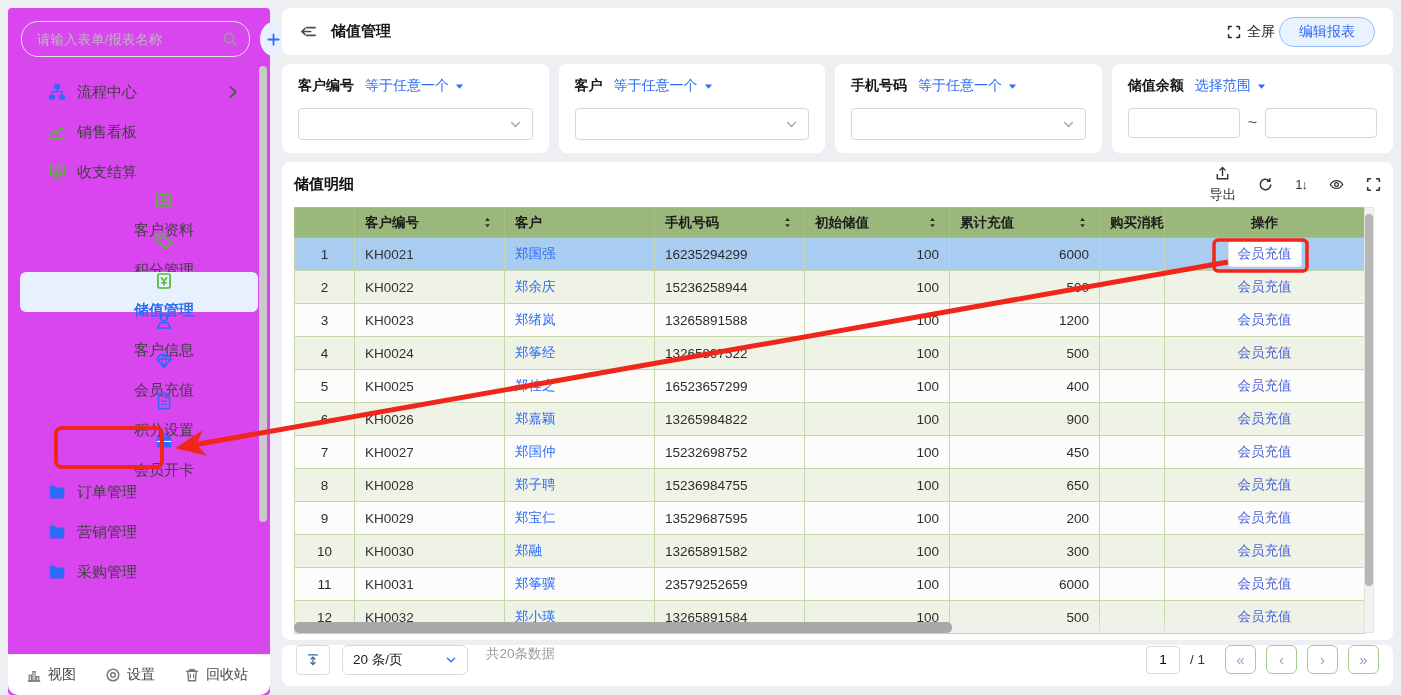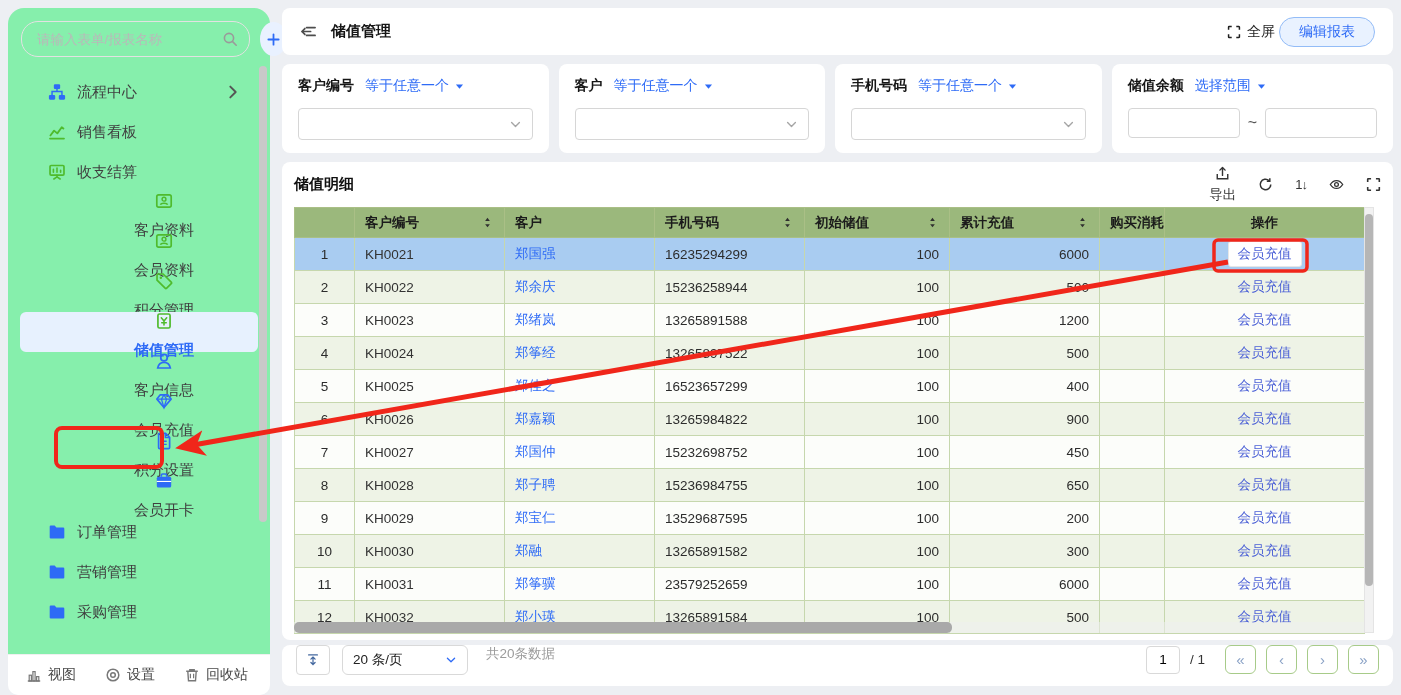--- a/index.html
+++ b/index.html
@@ -3,21 +3,21 @@
 <meta charset="utf-8">
 <style>
   html,body{margin:0;padding:0;}
   body{width:1401px;height:695px;position:relative;background:#edeff3;
        font-family:"Liberation Sans","DejaVu Sans",sans-serif;overflow:hidden;color:#333;}
   .ico{display:inline-flex;align-items:center;justify-content:center;width:16px;height:16px;flex:none;}
   .ico svg{width:100%;height:100%;display:block;}
   .c-blue{color:#2e6bf6}.c-green{color:#4fbb2d}.c-gray{color:#6e6e6e}
 
   
-  .sidebar{position:absolute;left:8px;top:8px;width:262px;height:687px;background:#86efac;border-radius:16px;}
+  .sidebar{position:absolute;left:8px;top:8px;width:262px;height:687px;background:#d946ef;border-radius:4px;}
   .search-row{display:flex;align-items:center;gap:10px;padding:13px 12px 6px 13px;}
   .search-box{flex:1;height:34px;border:1px solid #e2e2e2;border-radius:17px;display:flex;align-items:center;padding:0 11px 0 13px;gap:6px;}
   .search-box input{border:none;outline:none;flex:1;min-width:0;font-size:13.5px;color:#333;background:transparent;font-family:inherit;}
   .search-box input::placeholder{color:#b9b9b9;}
   .search-ic{color:#9a9a9a;}
   .plus-btn{width:34px;height:34px;border-radius:50%;background:#e9f1ff;color:#2e6bf6;border:none;display:flex;align-items:center;justify-content:center;cursor:pointer;}
   .plus-btn .ico{width:15px;height:15px;}
   .side-list{position:absolute;top:64px;left:0;right:12px;}
   .side-item{height:40px;display:flex;align-items:center;gap:11px;padding-left:28px;font-size:15px;color:#3f3f3f;position:relative;margin-left:12px;border-radius:6px;cursor:pointer;}
   .side-item .ico{width:18px;height:18px;}
@@ -159,30 +159,20 @@
       </div>
       <div class="side-item sub">
         <span class="ico c-green">
           <svg viewBox="0 0 16 16">
             <rect x="1.6" y="2.6" width="12.8" height="10.8" rx="1.6" fill="none" stroke="currentColor" stroke-width="1.5"></rect>
             <circle cx="8" cy="6.4" r="1.7" fill="none" stroke="currentColor" stroke-width="1.3"></circle>
             <path d="M4.8 11.4c.6-1.9 5.8-1.9 6.4 0" fill="none" stroke="currentColor" stroke-width="1.3"></path>
           </svg>
         </span>
         <span class="side-label">客户资料</span>
-      </div>
-      <div class="side-item sub">
-        <span class="ico c-green">
-          <svg viewBox="0 0 16 16">
-            <rect x="1.6" y="2.6" width="12.8" height="10.8" rx="1.6" fill="none" stroke="currentColor" stroke-width="1.5"></rect>
-            <circle cx="8" cy="6.4" r="1.7" fill="none" stroke="currentColor" stroke-width="1.3"></circle>
-            <path d="M4.8 11.4c.6-1.9 5.8-1.9 6.4 0" fill="none" stroke="currentColor" stroke-width="1.3"></path>
-          </svg>
-        </span>
-        <span class="side-label">会员资料</span>
       </div>
       <div class="side-item sub">
         <span class="ico c-green">
           <svg viewBox="0 0 16 16">
             <path d="M1.8 2.6a.8.8 0 0 1 .8-.8h4.6L14.4 9a1 1 0 0 1 0 1.4l-4 4a1 1 0 0 1-1.4 0L1.8 7.2z" fill="none" stroke="currentColor" stroke-width="1.5"></path>
             <circle cx="5.2" cy="5.2" r="1.1" fill="currentColor"></circle>
           </svg>
         </span>
         <span class="side-label">积分管理</span>
       </div>

